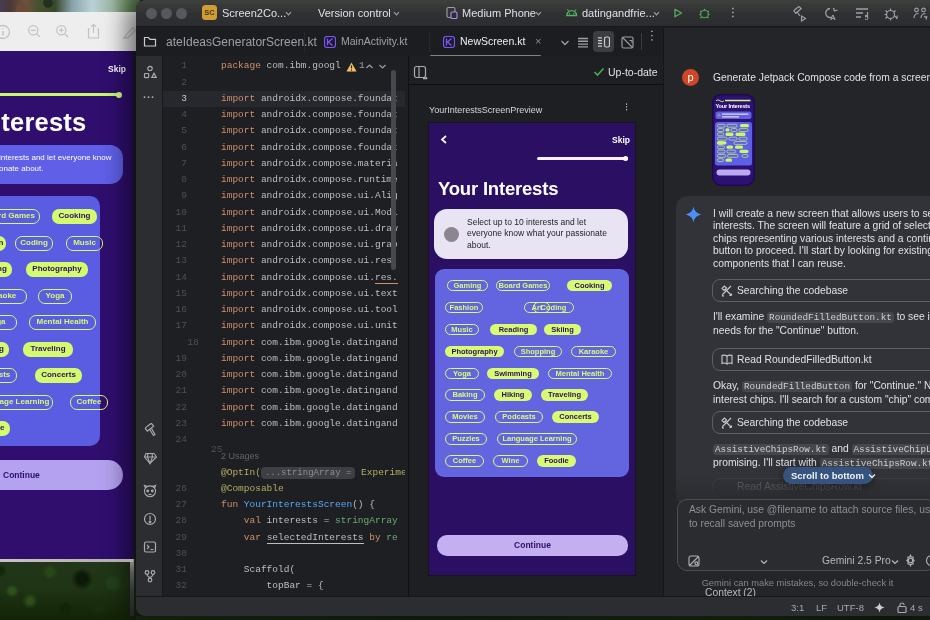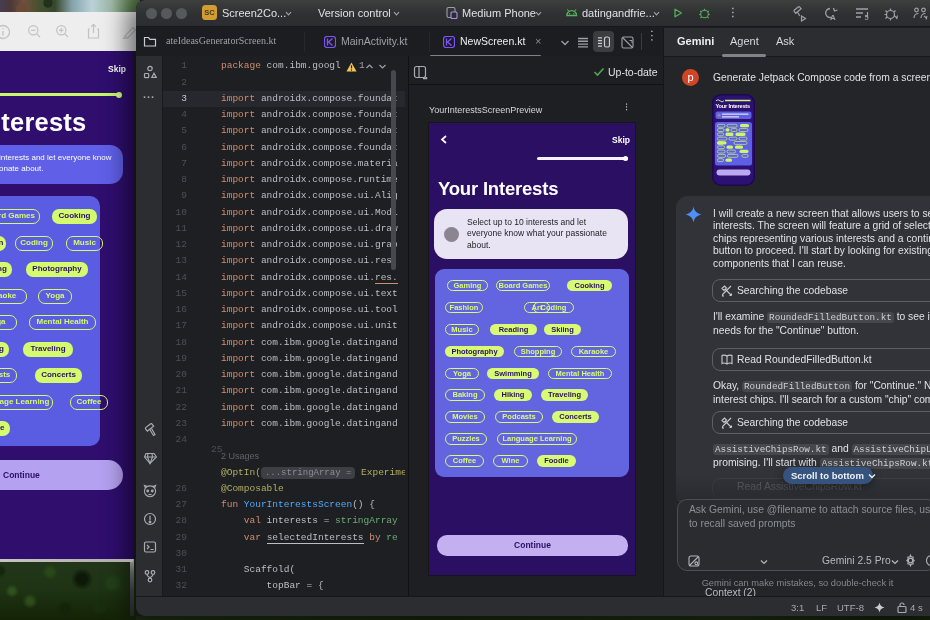--- a/index.html
+++ b/index.html
@@ -217,21 +217,21 @@
         <circle cx="4.5" cy="4" r="1.8"></circle>
         <circle cx="11.5" cy="4" r="1.8"></circle>
         <path d="M2 12 c0-3 2-4.5 4.5-4.5 M9 12 c0-3 2-4.5 4.5-4.5"></path>
         <path d="M12 10 l3 2.5 M15 10 l-1 3.5" stroke-width="1.1"></path>
       </svg>
   </div>
   <div id="tabrow">
     <svg class="abs" style="left:7px;top:8px" width="14" height="13" viewBox="0 0 14 13" fill="none" stroke="#c9ccd2" stroke-width="1.2">
         <path d="M1.5 11 V2.5 h4 l1.5 1.8 h5.5 V11 Z"></path>
       </svg>
-    <div class="abs" style="left:30px;top:8px;font-size:10px;color:#9ca0a8;font-family:Liberation Serif, serif;">ateIdeasGeneratorScreen.kt</div>
+    <div class="abs" style="left:30px;top:8px;font-size:12px;color:#9ca0a8;">ateIdeasGeneratorScreen.kt</div>
     <div class="abs" style="left:168px;top:5px;width:1px;height:20px;background:#26282b;"></div>
     <svg class="abs" style="left:188px;top:8.5px" width="12" height="12" viewBox="0 0 12 12">
         <rect x="0.5" y="0.5" width="11" height="11" rx="2.5" fill="none" stroke="#7f52ff" stroke-width="1.2"></rect>
         <path d="M3.5 2.5 v7 M8.5 2.5 L4.5 6 L8.5 9.5" stroke="#7f52ff" stroke-width="1.3" fill="none"></path>
       </svg>
     <div class="abs" style="left:205px;top:8px;font-size:10.5px;color:#9ca0a8;">MainActivity.kt</div>
     <div class="abs" style="left:293px;top:5px;width:1px;height:20px;background:#26282b;"></div>
     <svg class="abs" style="left:307px;top:8.5px" width="12" height="12" viewBox="0 0 12 12">
         <rect x="0.5" y="0.5" width="11" height="11" rx="2.5" fill="none" stroke="#7f52ff" stroke-width="1.2"></rect>
         <path d="M3.5 2.5 v7 M8.5 2.5 L4.5 6 L8.5 9.5" stroke="#7f52ff" stroke-width="1.3" fill="none"></path>
@@ -311,21 +311,21 @@
       <div class="gut" style="top:116.1px;">8</div>
       <div class="gut" style="top:132.4px;">9</div>
       <div class="gut" style="top:148.6px;">10</div>
       <div class="gut" style="top:164.9px;">11</div>
       <div class="gut" style="top:181.1px;">12</div>
       <div class="gut" style="top:197.4px;">13</div>
       <div class="gut" style="top:213.6px;">14</div>
       <div class="gut" style="top:229.9px;">15</div>
       <div class="gut" style="top:246.1px;">16</div>
       <div class="gut" style="top:262.4px;">17</div>
-      <div class="gut" style="top:278.6px;">18</div>
+      <div class="gut" style="top:278.6px;margin-left:12px;">18</div>
       <div class="gut" style="top:294.9px;">19</div>
       <div class="gut" style="top:311.1px;">20</div>
       <div class="gut" style="top:327.4px;">21</div>
       <div class="gut" style="top:343.6px;">22</div>
       <div class="gut" style="top:359.9px;">23</div>
       <div class="gut" style="top:376.1px;">24</div>
       <div class="gut" style="top:386px;padding-left:48px;">25</div>
       <div class="gut" style="top:424.9px;">26</div>
       <div class="gut" style="top:441.1px;">27</div>
       <div class="gut" style="top:457.4px;">28</div>
@@ -426,26 +426,20 @@
         <div class="pO" style="left:16px;top:310.7px;width:42px;">Puzzles</div>
         <div class="pO" style="left:68px;top:310.7px;width:80px;">Language Learning</div>
         <div class="pO" style="left:16px;top:332.6px;width:39px;">Coffee</div>
         <div class="pO" style="left:64px;top:332.6px;width:35px;">Wine</div>
         <div class="pF" style="left:108px;top:332.6px;width:39px;">Foodie</div>
         <div class="abs" style="left:8px;top:412.5px;width:191px;height:20.5px;border-radius:10px;background:#c4b0f1;color:#2a0f63;font-weight:bold;font-size:8.5px;text-align:center;line-height:20.5px;">Continue</div>
       </div>
     </div>
   </div>
   <div id="gemini">
-    <div class="abs" style="left:0;top:0;width:267px;height:29px;background:#2b2d30;border-bottom:1px solid #17181b;">
-      <div class="abs" style="left:13px;top:7px;font-size:11px;font-weight:bold;color:#eceef1;">Gemini</div>
-      <div class="abs" style="left:66px;top:7px;font-size:11px;color:#d5d8dc;">Agent</div>
-      <div class="abs" style="left:112px;top:7px;font-size:11px;color:#d5d8dc;">Ask</div>
-      <div class="abs" style="left:57.5px;top:26px;width:44px;height:2.5px;background:#7f838a;border-radius:2px;"></div>
-    </div>
 
     <div class="abs" style="left:17.8px;top:40.8px;width:17.4px;height:17.4px;border-radius:50%;background:#cf4626;color:#fff;font-size:11px;text-align:center;line-height:16.5px;">p</div>
     <div class="abs" style="left:49px;top:44px;font-size:10.3px;color:#dfe1e5;white-space:nowrap;">Generate Jetpack Compose code from a screens</div>
 
     <div class="abs" style="left:48px;top:66px;width:43px;height:92px;border-radius:9px;background:#2c1173;box-shadow:inset 0 0 0 1.5px #1d0a4d;overflow:hidden;">
       <svg class="abs" style="left:0;top:0" width="43" height="92" viewBox="0 0 43 92">
         <path d="M4 6.8 q2 -2.2 4 0 t4 0" fill="none" stroke="#c9f96a" stroke-width="0.9"></path>
         <line x1="13" y1="6.5" x2="38.5" y2="6.5" stroke="#c9f96a" stroke-width="1.4"></line>
         <text x="3.5" y="14" font-size="5.6" font-weight="bold" fill="#ffffff" font-family="Liberation Sans" letter-spacing="-0.2">Your Interests</text>
         <rect x="3.5" y="17.5" width="36" height="7.5" rx="2" fill="#5d5fe4"></rect>

